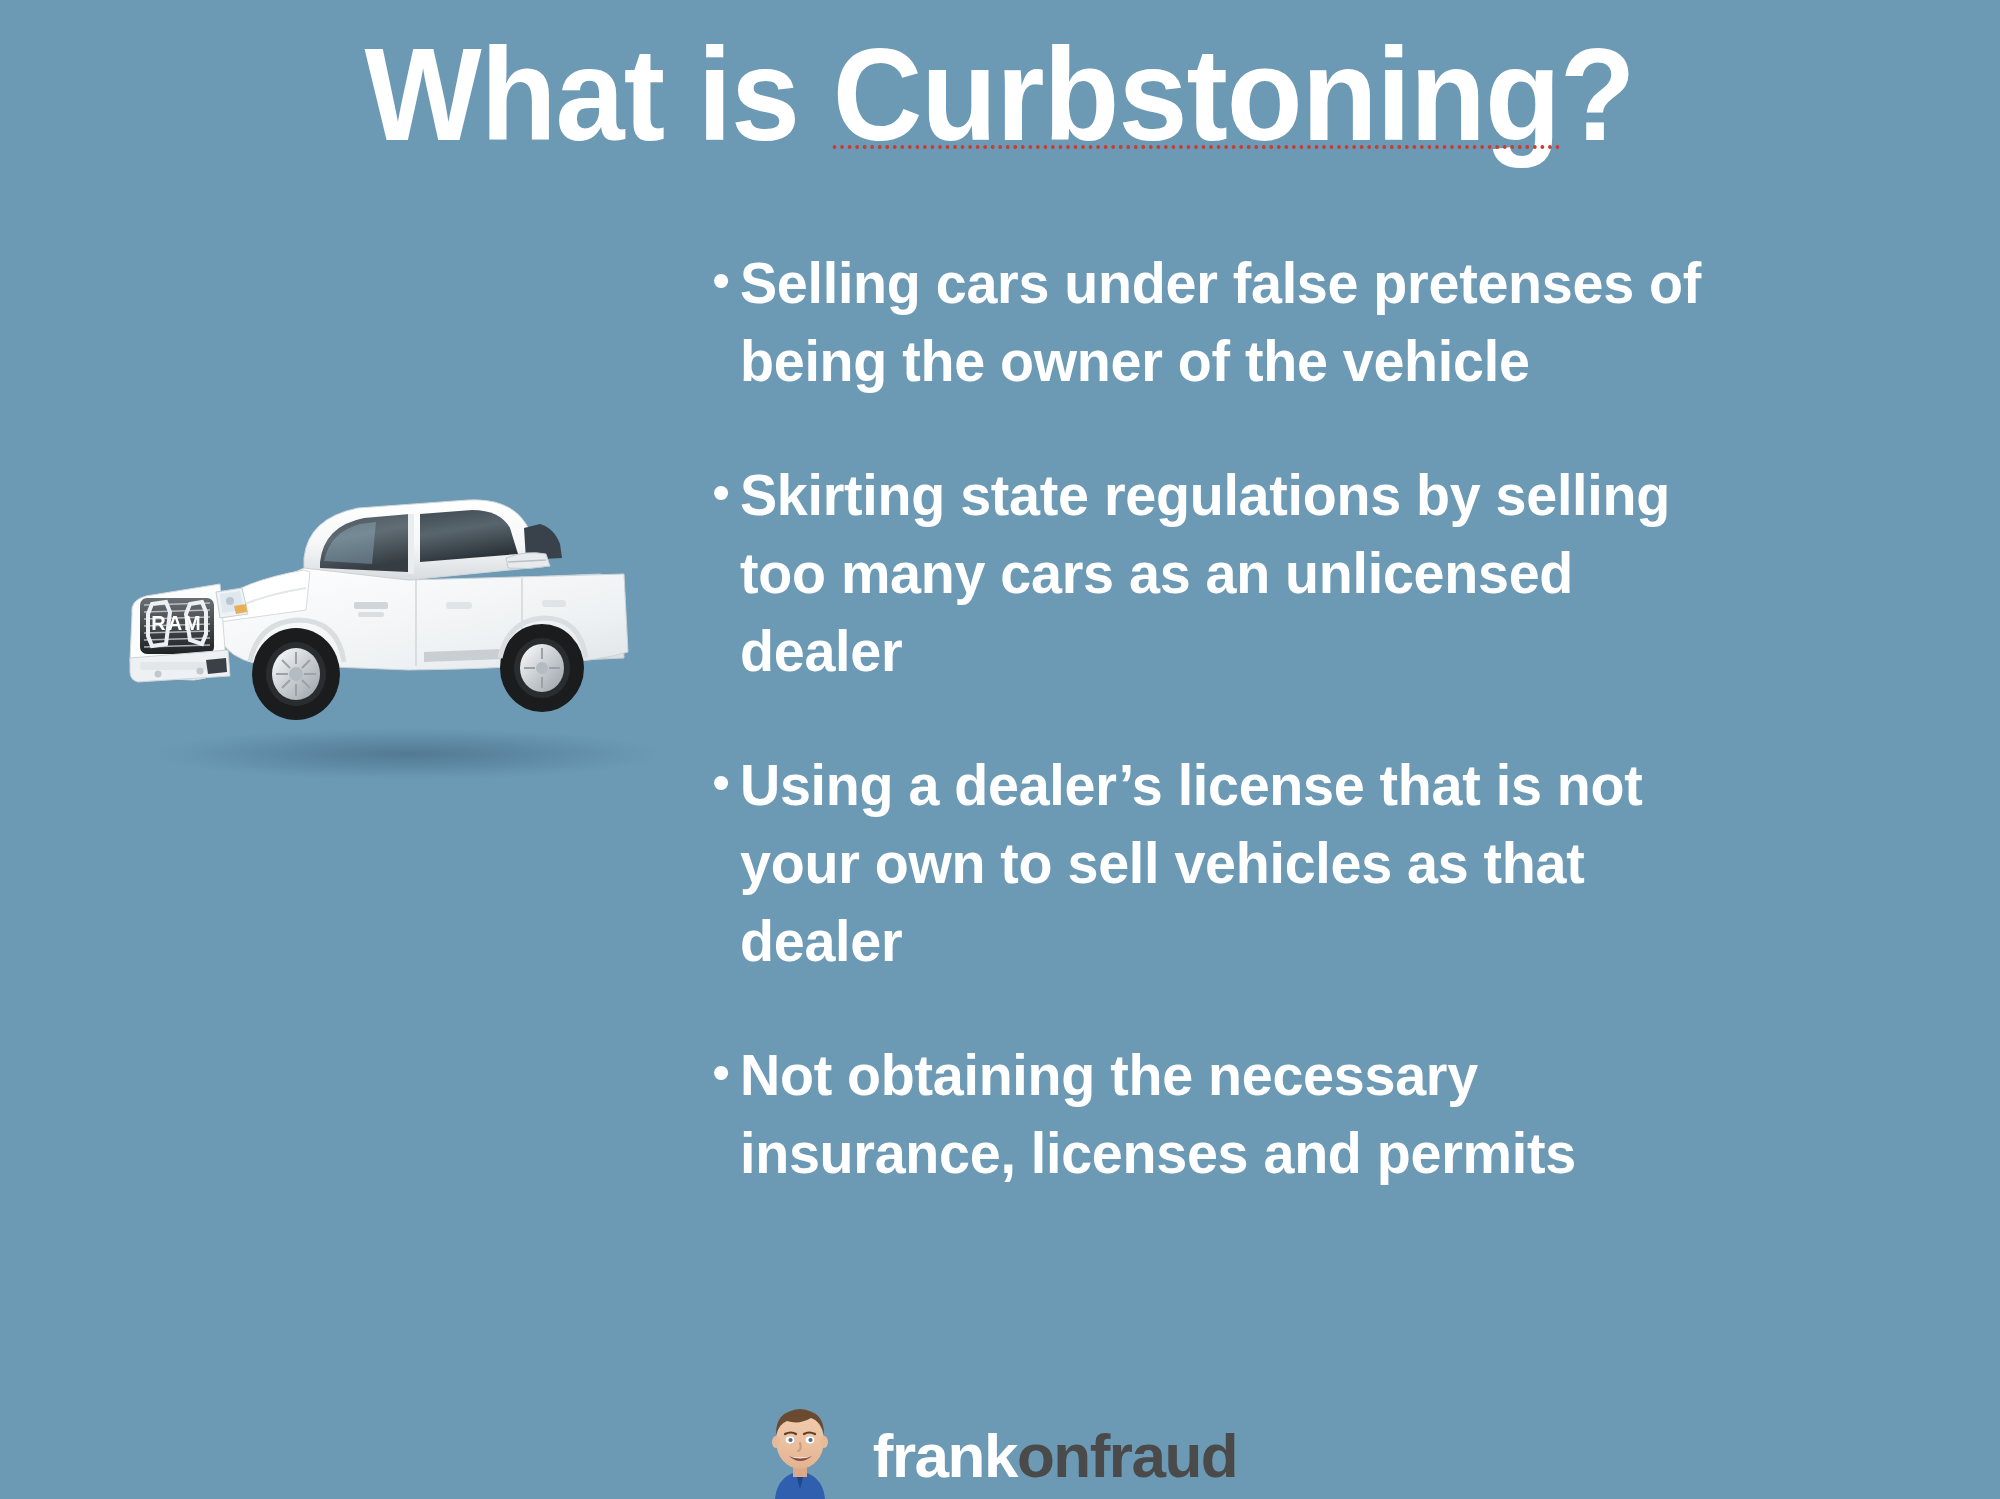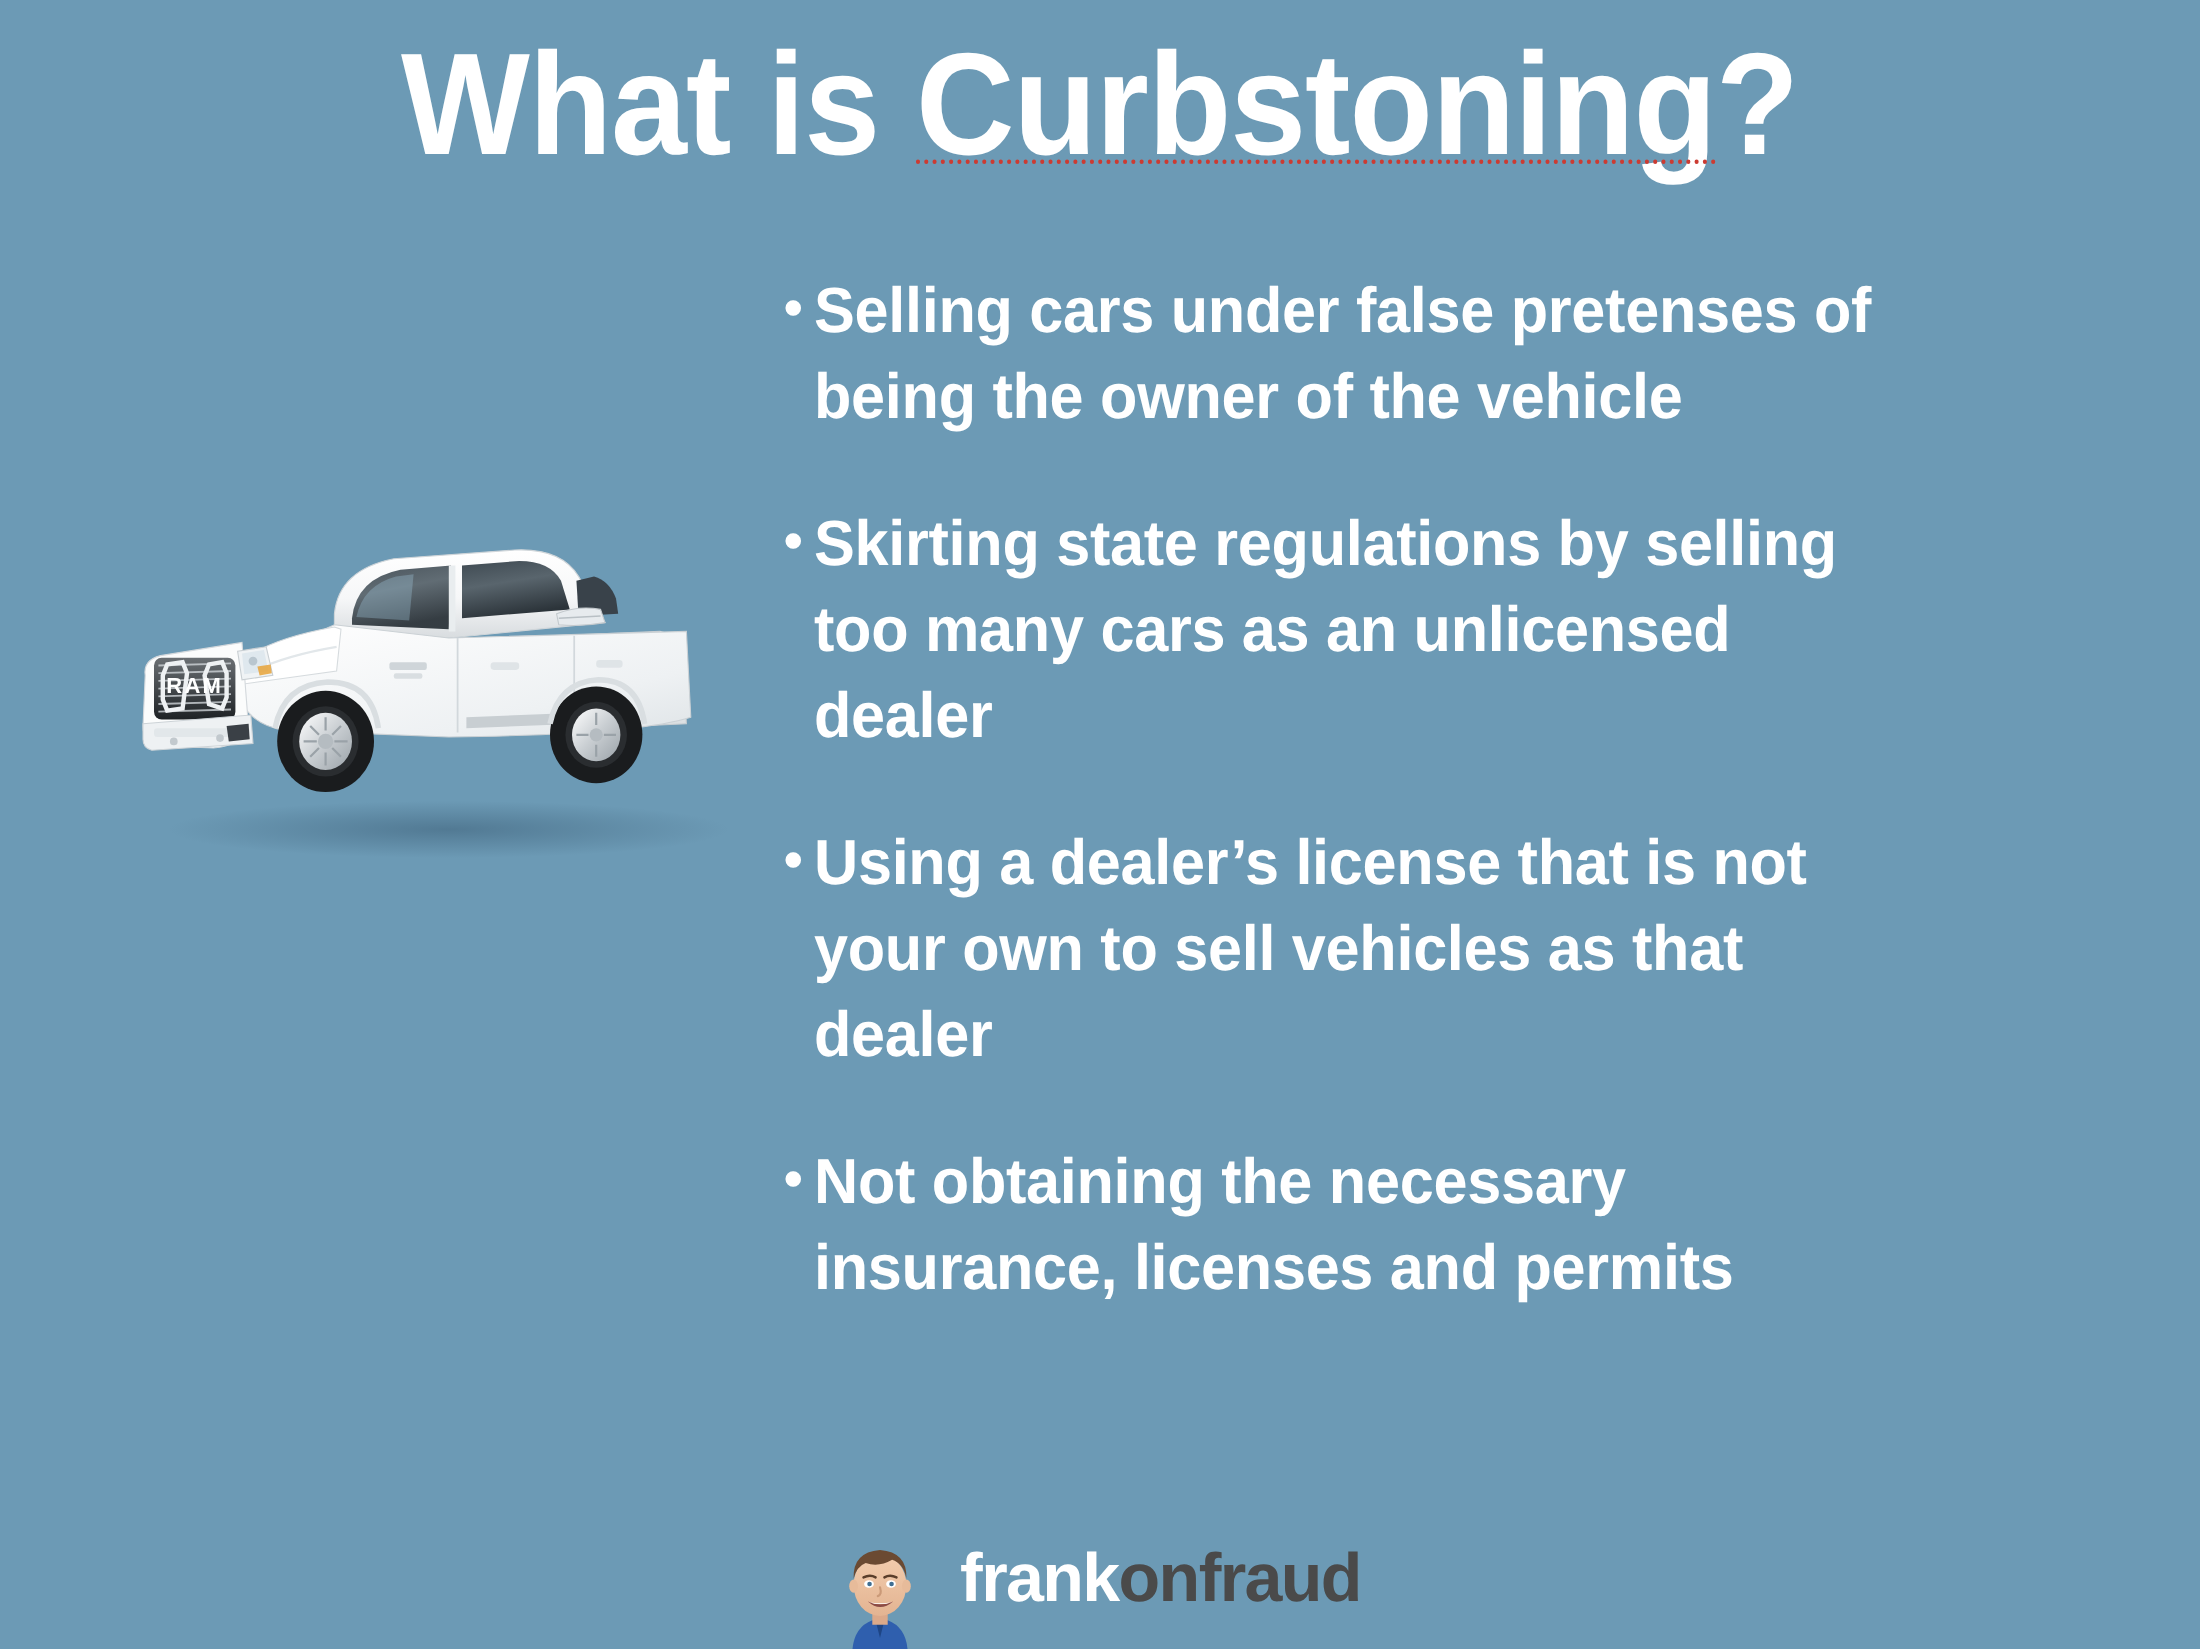--- a/index.html
+++ b/index.html
@@ -118,21 +118,21 @@
     position: relative;
     overflow: hidden;
   }
   .avatar svg { display: block; width: 100%; height: 100%; }
   .logo-text {
     font-family: "Liberation Sans", sans-serif;
     font-weight: bold;
     font-size: 62px;
     line-height: 1;
     letter-spacing: -1.5px;
-    padding-bottom: 33px;
+    padding-bottom: 12px;
     white-space: nowrap;
     margin-left: 22px;
   }
   .logo-frank { color: #ffffff; }
   .logo-onfraud { color: #4a4a4a; }
 </style>
 </head>
 <body>
 
 <div class="slide">

